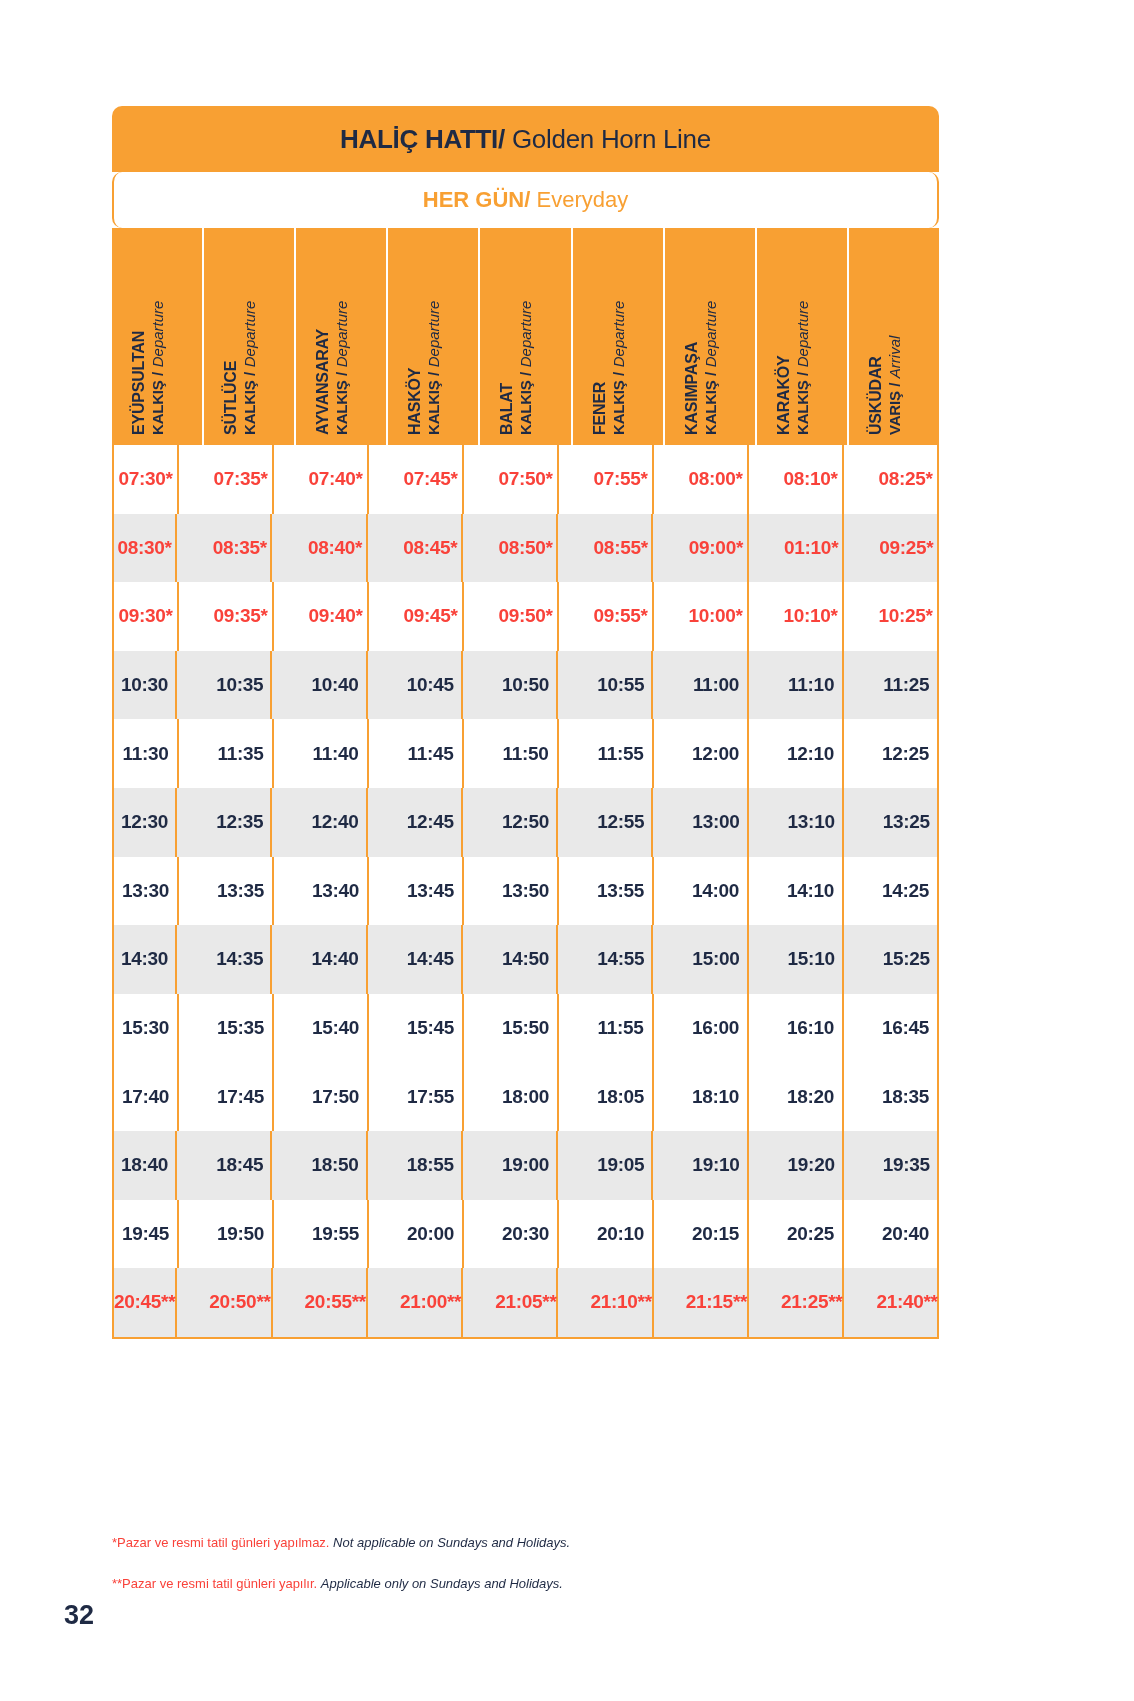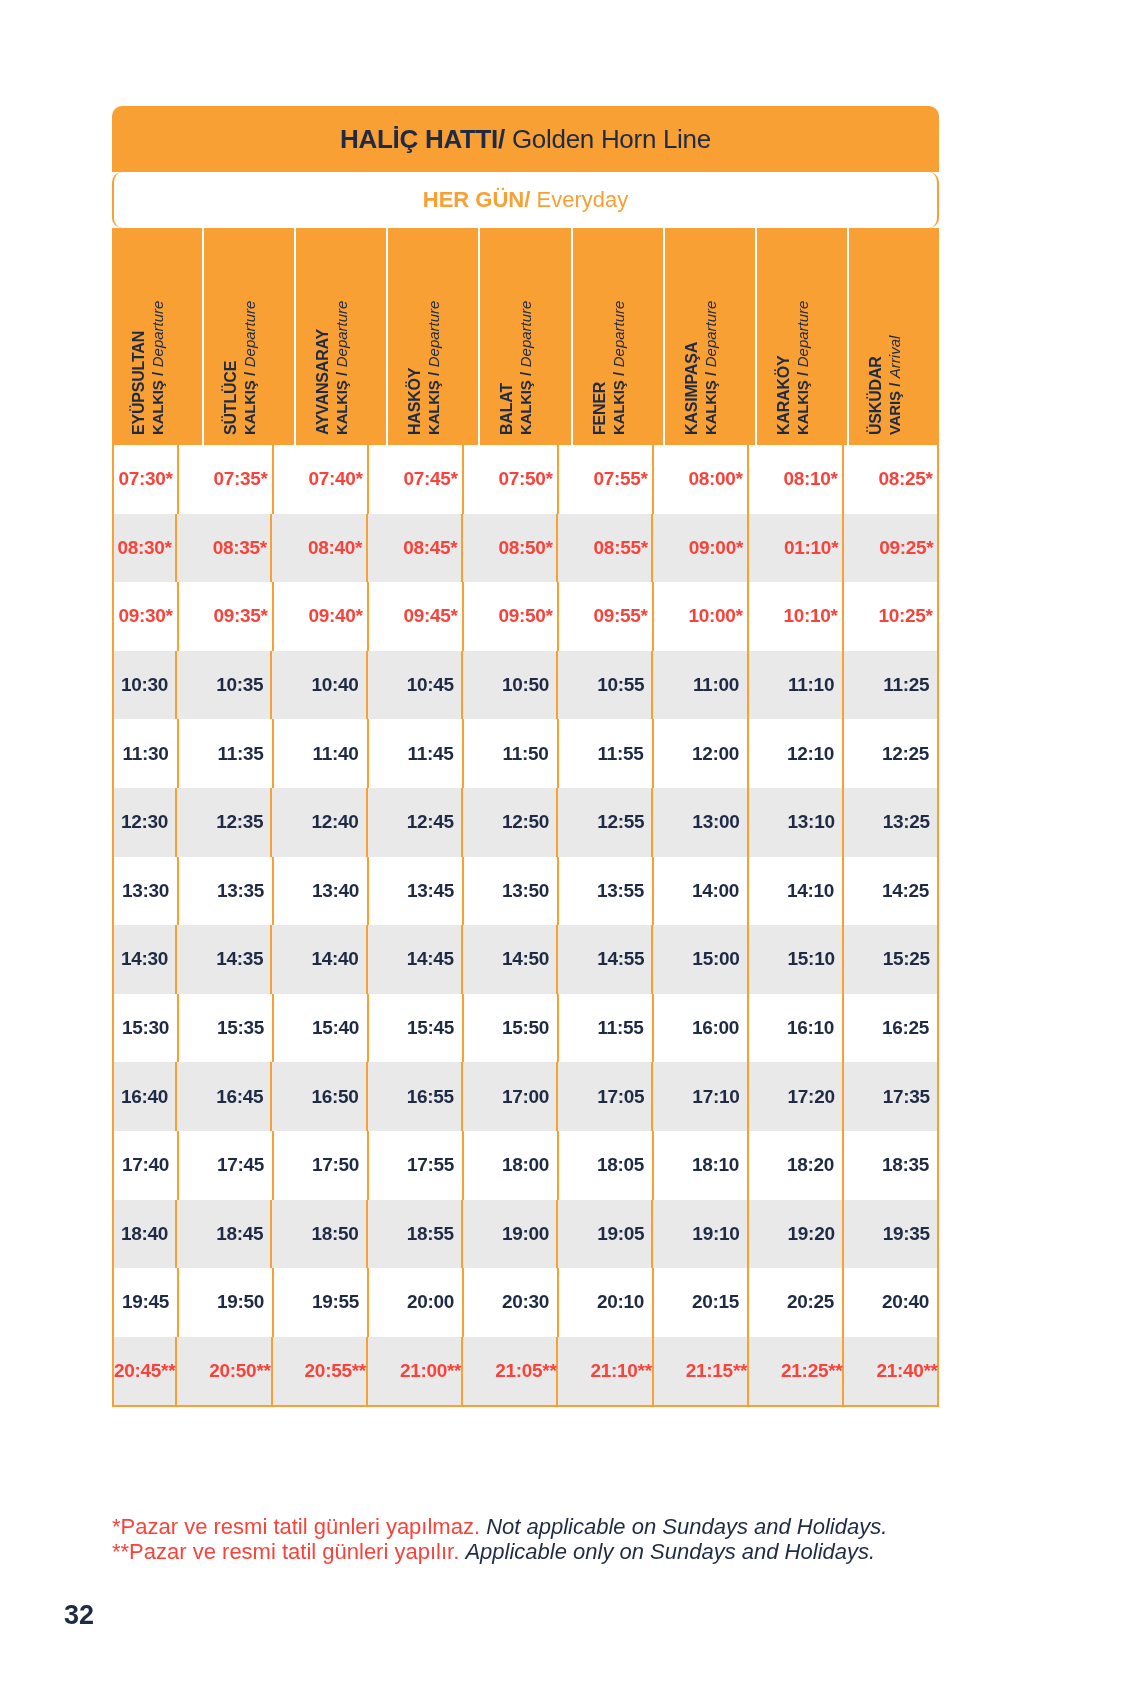--- a/index.html
+++ b/index.html
@@ -143,24 +143,25 @@
   .cell:last-child { border-right: none; }
   .data-row.special .cell { color: #F9423A; }
   
   .notes {
     position: absolute;
     left: 112px;
     top: 1514px;
     width: 820px;
   }
   .note {
-    font-size: 22px;
+    font-size: 13px;
     line-height: 25px;
     color: #F9423A;
     white-space: nowrap;
+    margin-top: 16px;
   }
   .note .tr { font-weight: 400; color: #F9423A; }
   .note .en { font-weight: 400; font-style: italic; color: #1F2A44; }
   
   .page-num {
     position: absolute;
     left: 64px;
     top: 1600px;
     font-size: 27px;
     font-weight: 700;
@@ -334,32 +335,21 @@
         </div>
         <div class="data-row plain">
           <div class="cell">15:30</div>
           <div class="cell">15:35</div>
           <div class="cell">15:40</div>
           <div class="cell">15:45</div>
           <div class="cell">15:50</div>
           <div class="cell">11:55</div>
           <div class="cell">16:00</div>
           <div class="cell">16:10</div>
-          <div class="cell">16:25</div>
-        </div>
-        <div class="data-row alt">
-          <div class="cell">16:40</div>
           <div class="cell">16:45</div>
-          <div class="cell">16:50</div>
-          <div class="cell">16:55</div>
-          <div class="cell">17:00</div>
-          <div class="cell">17:05</div>
-          <div class="cell">17:10</div>
-          <div class="cell">17:20</div>
-          <div class="cell">17:35</div>
         </div>
         <div class="data-row plain">
           <div class="cell">17:40</div>
           <div class="cell">17:45</div>
           <div class="cell">17:50</div>
           <div class="cell">17:55</div>
           <div class="cell">18:00</div>
           <div class="cell">18:05</div>
           <div class="cell">18:10</div>
           <div class="cell">18:20</div>

